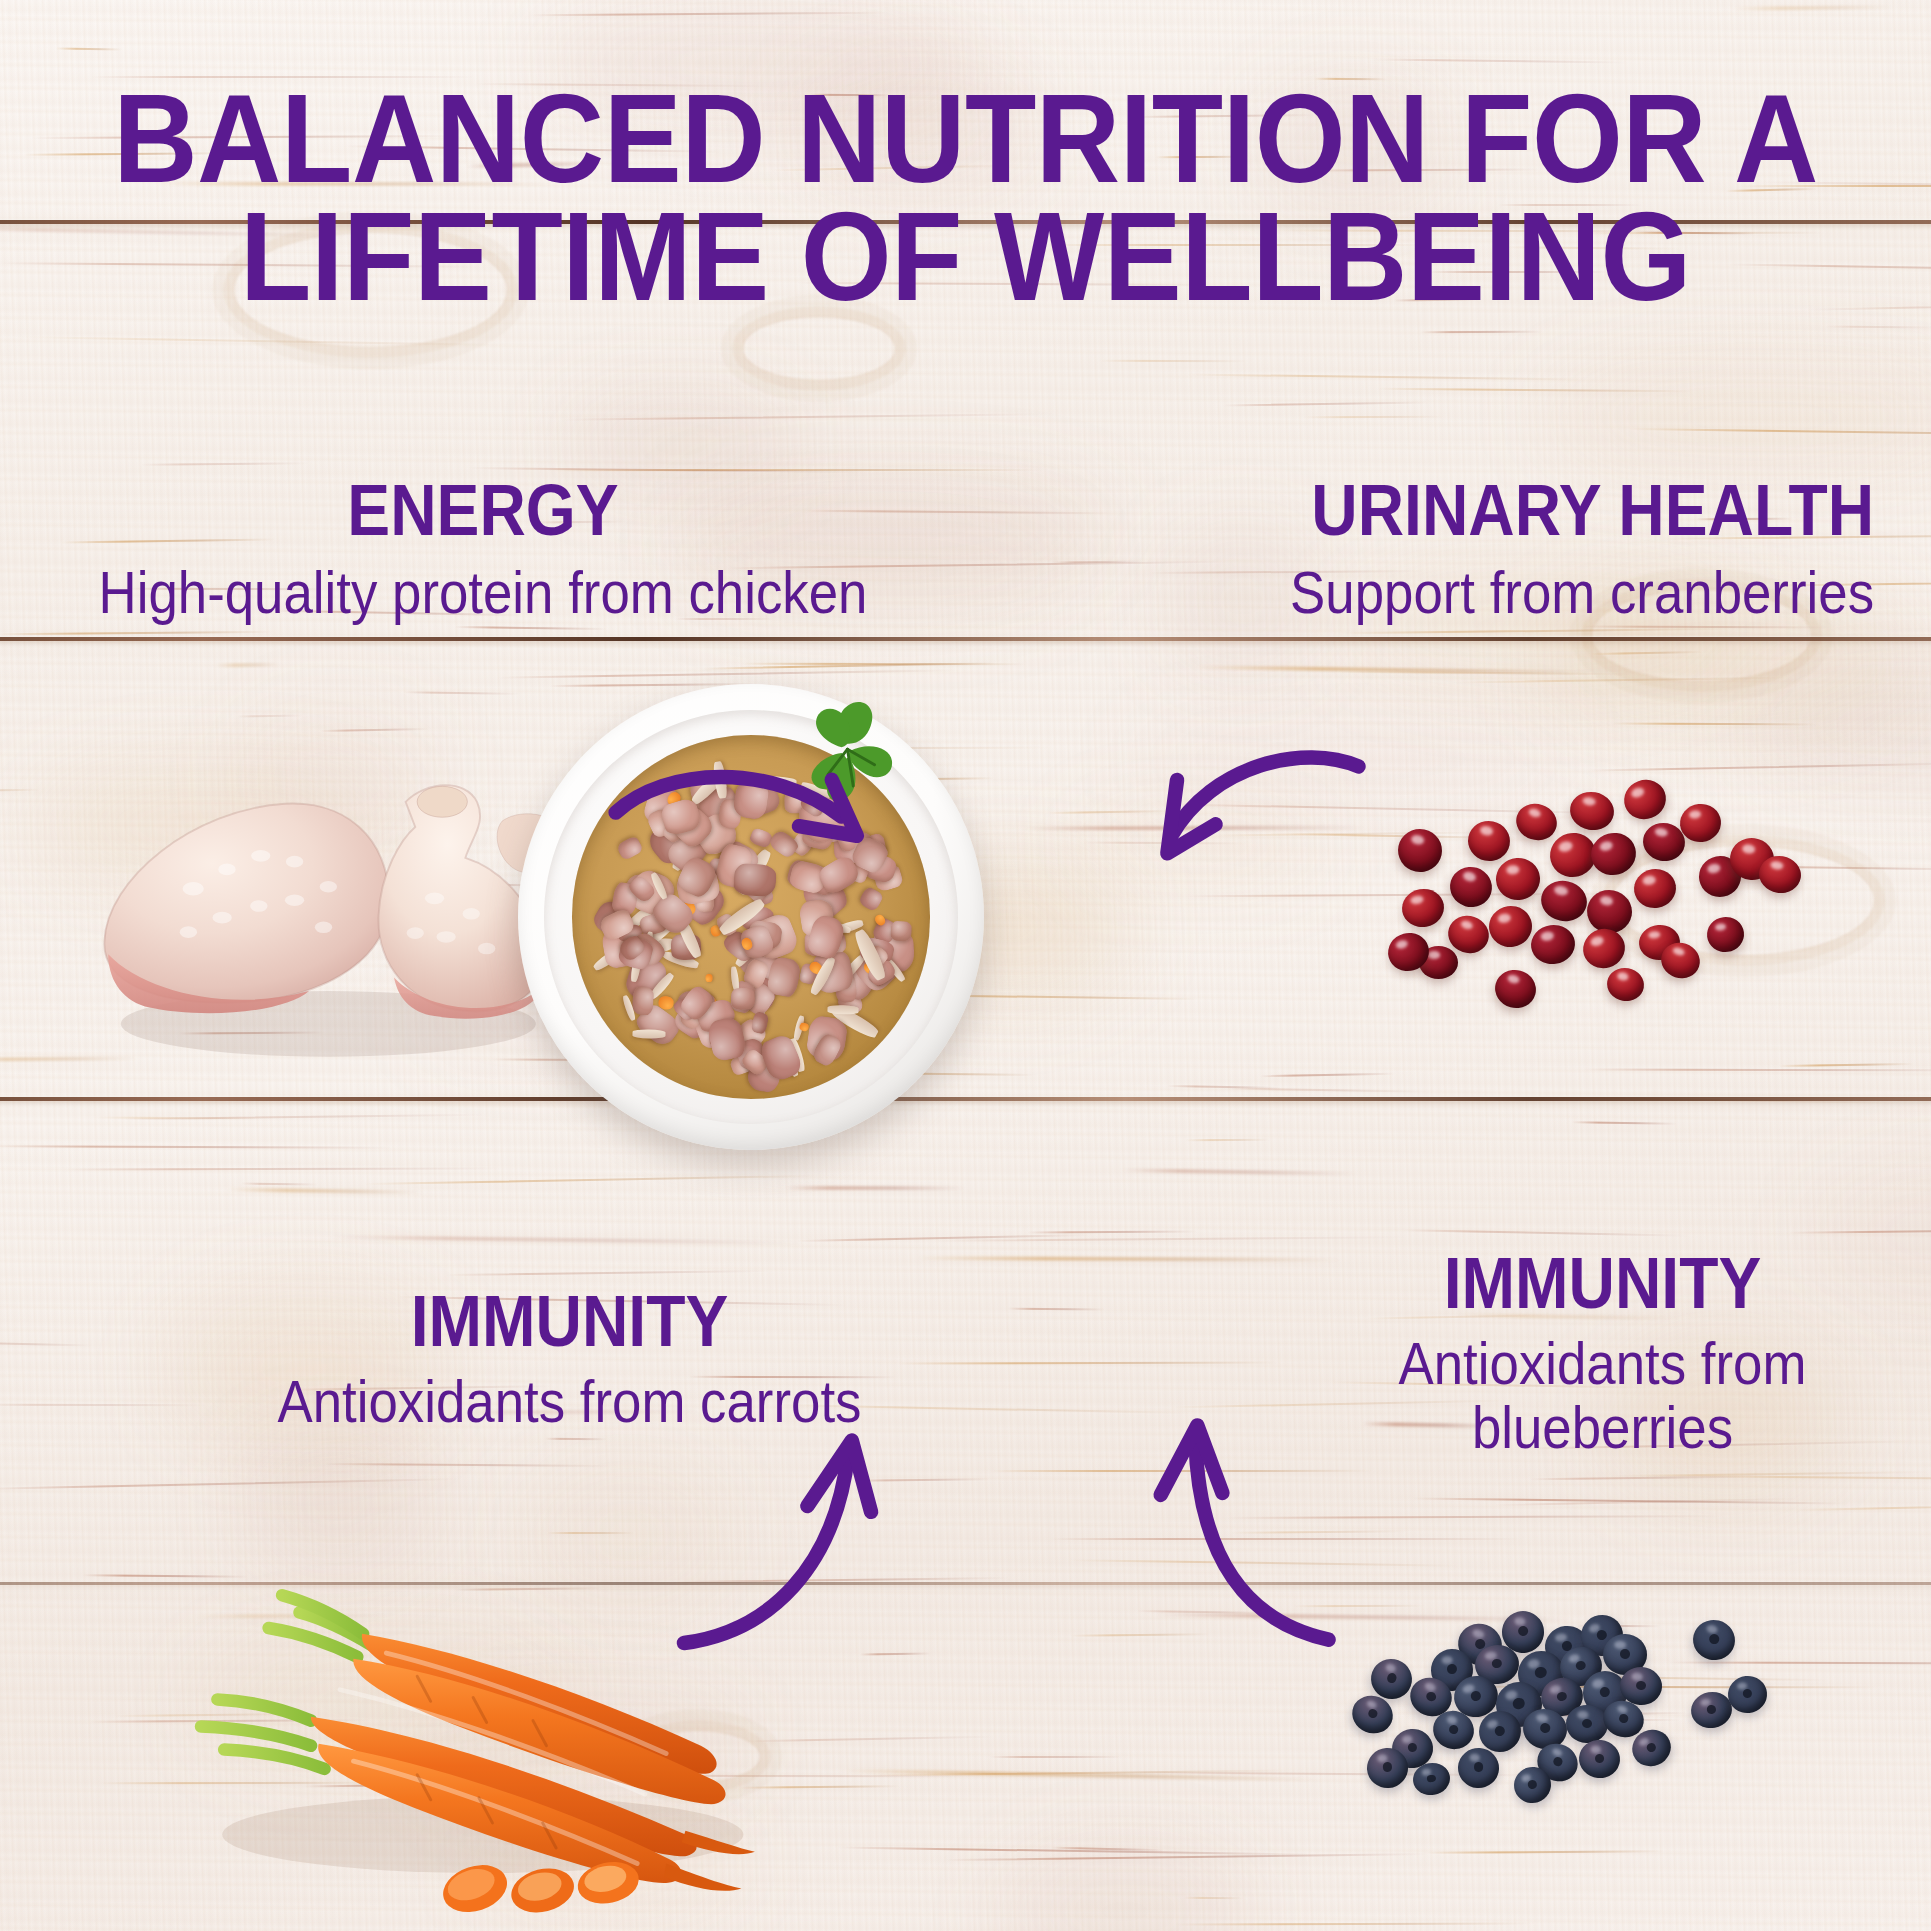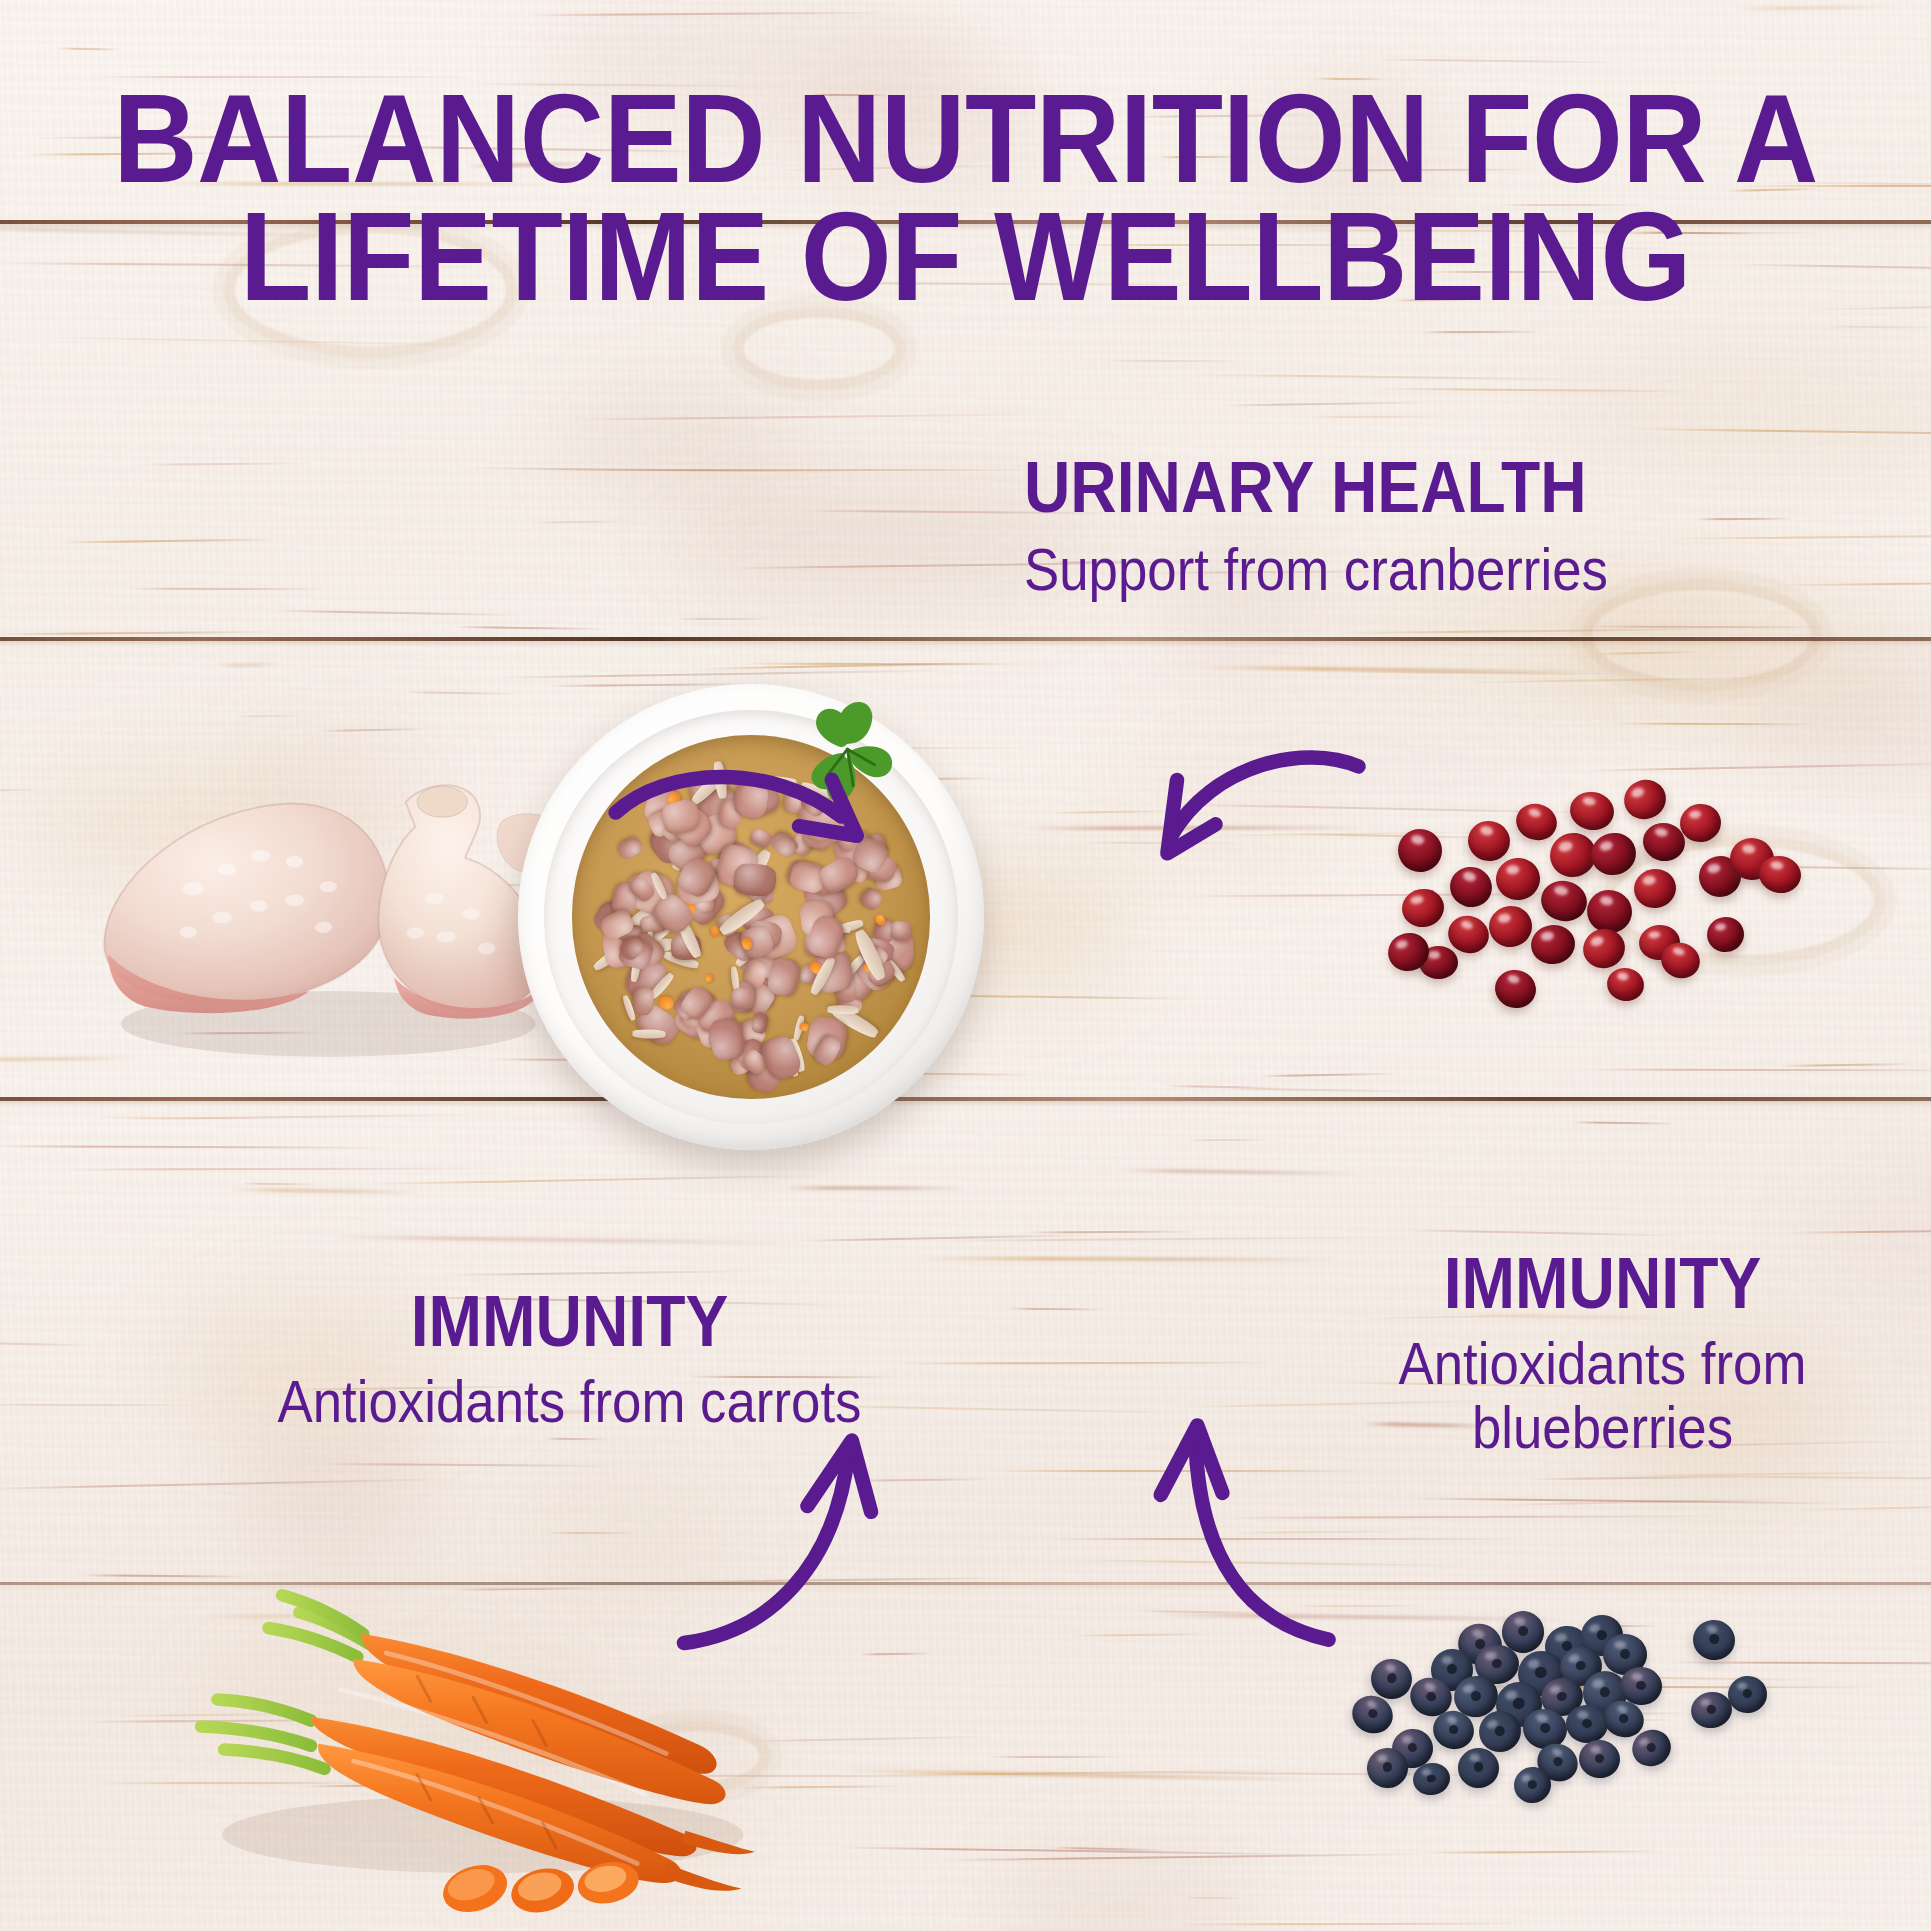--- a/index.html
+++ b/index.html
@@ -347,20 +347,24 @@
     </div>
 
   <div class="plank-seam" style="top:220px;"></div>
   <div class="plank-seam" style="top:637px;"></div>
   <div class="plank-seam" style="top:1097px;"></div>
   <div class="plank-seam soft" style="top:1582px;"></div>
 
   <div class="headline" id="headline-l1">BALANCED NUTRITION FOR A</div>
   <div class="headline" id="headline-l2">LIFETIME OF WELLBEING</div>
 
+  <div class="sec" style="left:0px; top:473px; width:966px; text-align:center;">
+    <div class="sec-title lbl">ENERGY</div>
+    <div class="sec-sub lbl" style="margin-top:13.5px;">High-quality protein from chicken</div>
+  </div>
 
   <div class="chicken-piece" style="left:87px; top:734px; width:502px; height:348px;">
     <svg width="502" height="348" viewBox="0 0 520 360">
       <defs>
         <radialGradient id="skin1" cx="38%" cy="30%" r="78%">
           <stop offset="0%" stop-color="#fbeee6"></stop>
           <stop offset="45%" stop-color="#f2dcd2"></stop>
           <stop offset="80%" stop-color="#e6c5bb"></stop>
           <stop offset="100%" stop-color="#d7ada4"></stop>
         </radialGradient>
@@ -403,21 +407,21 @@
           <ellipse cx="398" cy="186" rx="9" ry="6"></ellipse>
         <ellipse cx="372" cy="210" rx="10" ry="6"></ellipse>
           <ellipse cx="414" cy="222" rx="9" ry="6"></ellipse>
         <ellipse cx="340" cy="206" rx="9" ry="6"></ellipse>
       </g>
 
       <path d="M430 90 C 452 74, 496 84, 498 112 C 500 138, 470 150, 448 142 C 428 135, 418 104, 430 90 Z" fill="#f0d9cc" stroke="rgba(190,150,140,0.3)"></path>
     </svg>
   </div>
 
-  <div class="sec" style="left:966px; top:450px; width:966px; text-align:left;">
+  <div class="sec" style="left:966px; top:473px; width:966px; text-align:right;">
     <div class="sec-title lbl">URINARY HEALTH</div>
     <div class="sec-sub lbl" style="margin-top:13.5px;">Support from cranberries</div>
   </div>
 
   <div id="cranberries" style="position:absolute; left:1342px; top:763px; width:483px; height:261px;">
       <div class="berry" style="left: 126px; top: 58px; width: 42px; height: 40px; background: radial-gradient(circle at 34% 26%, rgb(210, 58, 63) 0%, rgb(155, 18, 32) 58%, rgb(101, 10, 22) 100%); box-shadow: rgba(110, 60, 50, 0.3) 0px 4.8px 8.7px, rgba(0, 0, 0, 0.35) -2.9px -4.8px 8.7px inset; transform: rotate(12deg);">
         <div style="position: absolute; left: 24%; top: 16%; width: 30%; height: 22%; border-radius: 50%; background: rgba(255, 255, 255, 0.62); filter: blur(1.4px);"></div>
       </div>
       <div class="berry" style="left: 174px; top: 41px; width: 41px; height: 36px; background: radial-gradient(circle at 34% 26%, rgb(210, 58, 63) 0%, rgb(155, 18, 32) 58%, rgb(101, 10, 22) 100%); box-shadow: rgba(110, 60, 50, 0.3) 0px 4.8px 8.7px, rgba(0, 0, 0, 0.35) -2.9px -4.8px 8.7px inset; transform: rotate(18deg);">
         <div style="position: absolute; left: 24%; top: 16%; width: 30%; height: 22%; border-radius: 50%; background: rgba(255, 255, 255, 0.62); filter: blur(1.4px);"></div>

